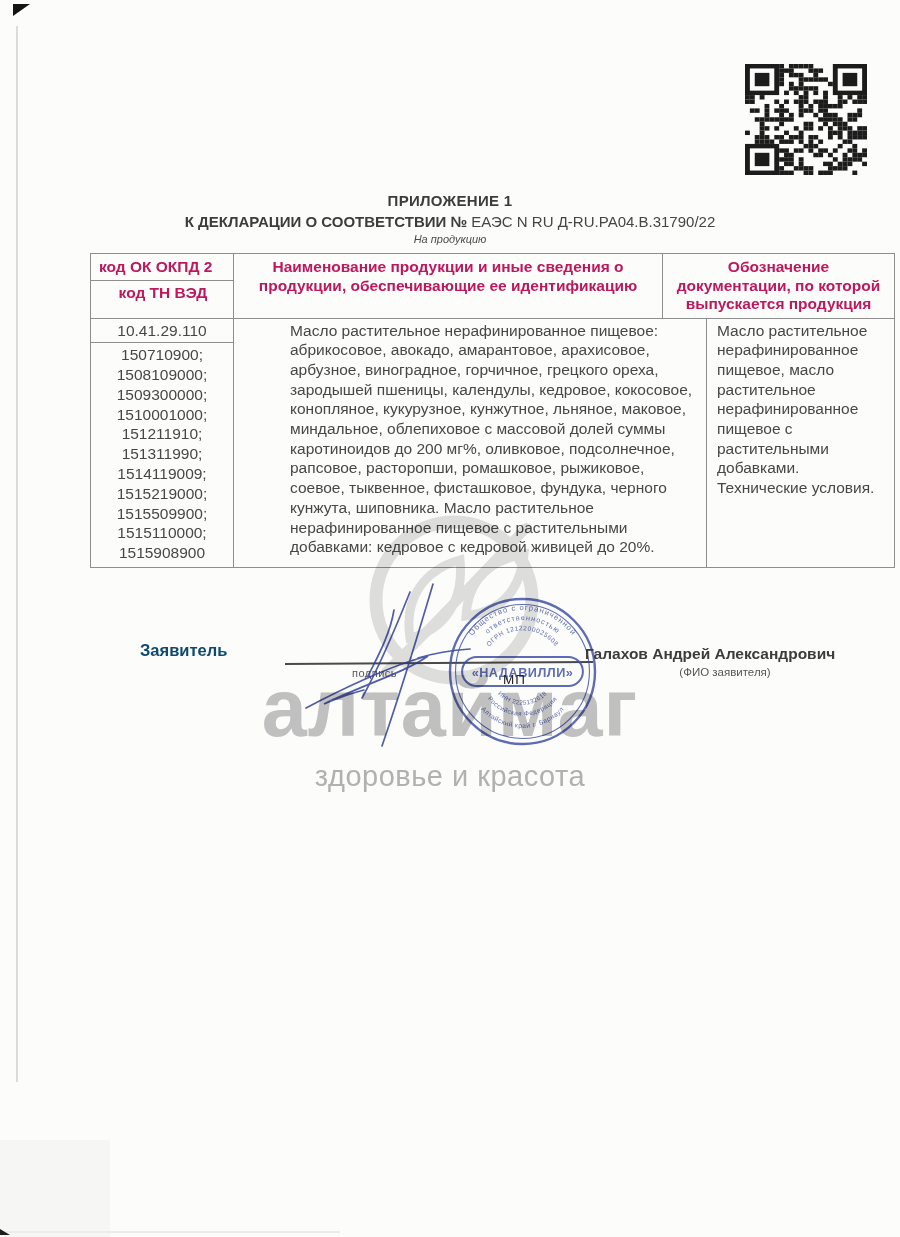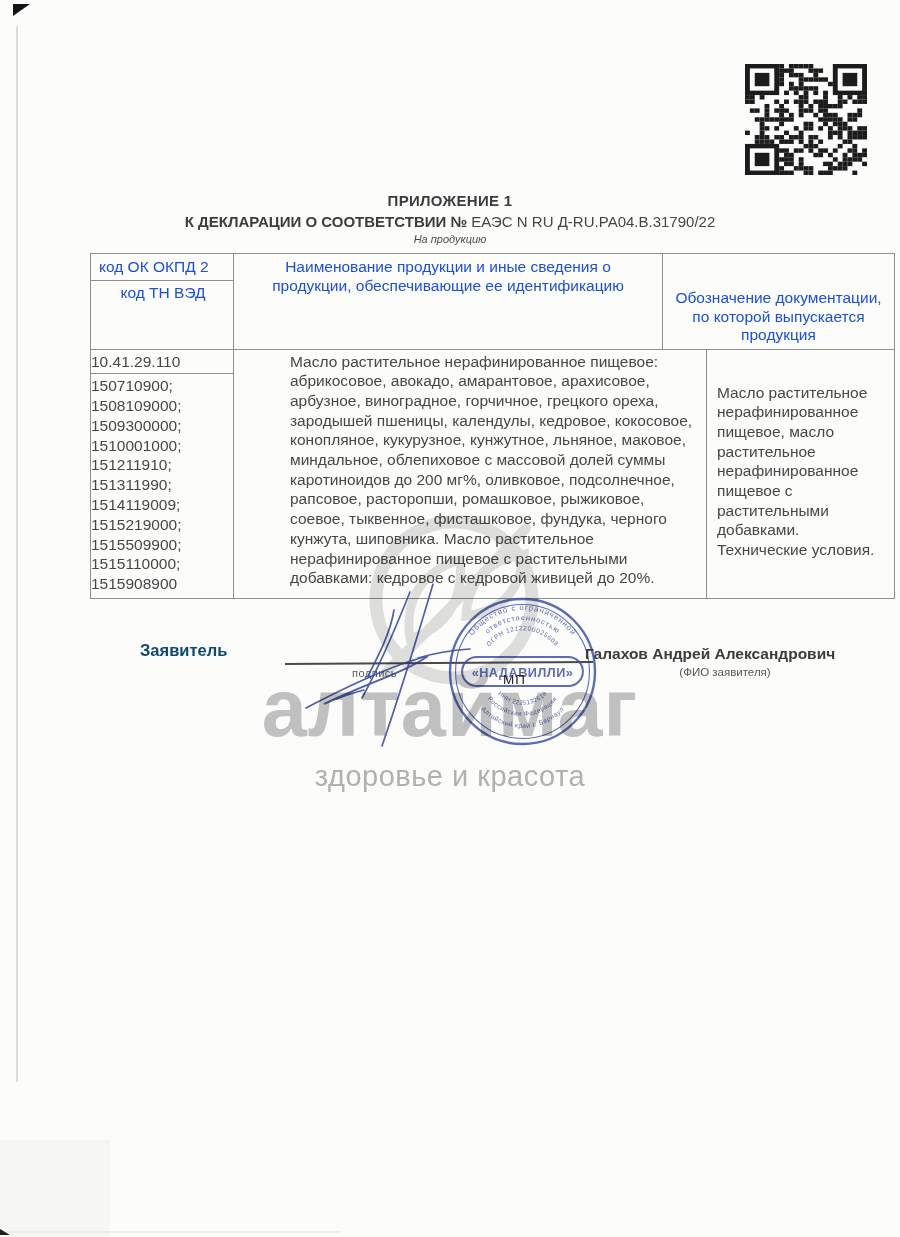--- a/index.html
+++ b/index.html
@@ -27,27 +27,27 @@
   .t2{font-size:15px;margin-top:4px;color:#454545;}
   .t2 b{color:#3c3c3c;}
   .t3{font-size:11px;margin-top:3px;color:#4a4a4a;font-style:italic;}
 
   
   .tbl{position:absolute;left:90px;top:253px;width:803px;border:1px solid #8e8e8e;
     display:flex;flex-direction:column;background:transparent;}
   .trow{display:flex;}
   .c1{width:142px;flex:0 0 142px;border-right:1px solid #8e8e8e;}
   .c2{width:408px;flex:0 0 408px;border-right:1px solid #8e8e8e;}
-  .c3{flex:1;margin-top:31px;}
+  .c3{flex:1;}
   .thead{border-bottom:1px solid #8e8e8e;}
-  .thead .cell{font-weight:normal;font-size:15.5px;color:#1d4ed8;line-height:18.5px;}
+  .thead .cell{font-weight:bold;font-size:15.5px;color:#be185d;line-height:18.5px;}
   .h1a{padding:4px 6px 3px 8px;border-bottom:1px solid #8e8e8e;}
   .h1b{padding:3px 6px 3px 8px;text-align:center;}
   .hc{display:flex;align-items:flex-start;justify-content:center;text-align:center;padding:4px 10px;}
-  .tbody .c1{text-align:left;font-size:15.5px;line-height:19.8px;color:#474747;}
+  .tbody .c1{text-align:center;font-size:15.5px;line-height:19.8px;color:#474747;}
   .okpd{padding-top:2px;padding-bottom:2px;border-bottom:1px solid #8e8e8e;}
   .codes{padding-top:2px;padding-bottom:4px;}
   .tbody .c2{font-size:15.5px;line-height:19.7px;padding:2px 8px 8px 8px;color:#474747;margin-left:48px;}
   .tbody .c3{font-size:15.5px;line-height:19.7px;padding:2px 8px 8px 10px;color:#474747;}
   .tu{margin-top:20px;}
 
   
   .applicant{position:absolute;left:140px;top:641px;font-size:16.5px;font-weight:bold;color:#0c4a6e;}
   .sigline{position:absolute;left:285px;top:662px;width:308px;height:2px;background:#4a4a4a;transform:rotate(-.4deg);}
   .sigcap{position:absolute;left:352px;top:667px;font-size:11px;color:#585858;letter-spacing:.5px;}

